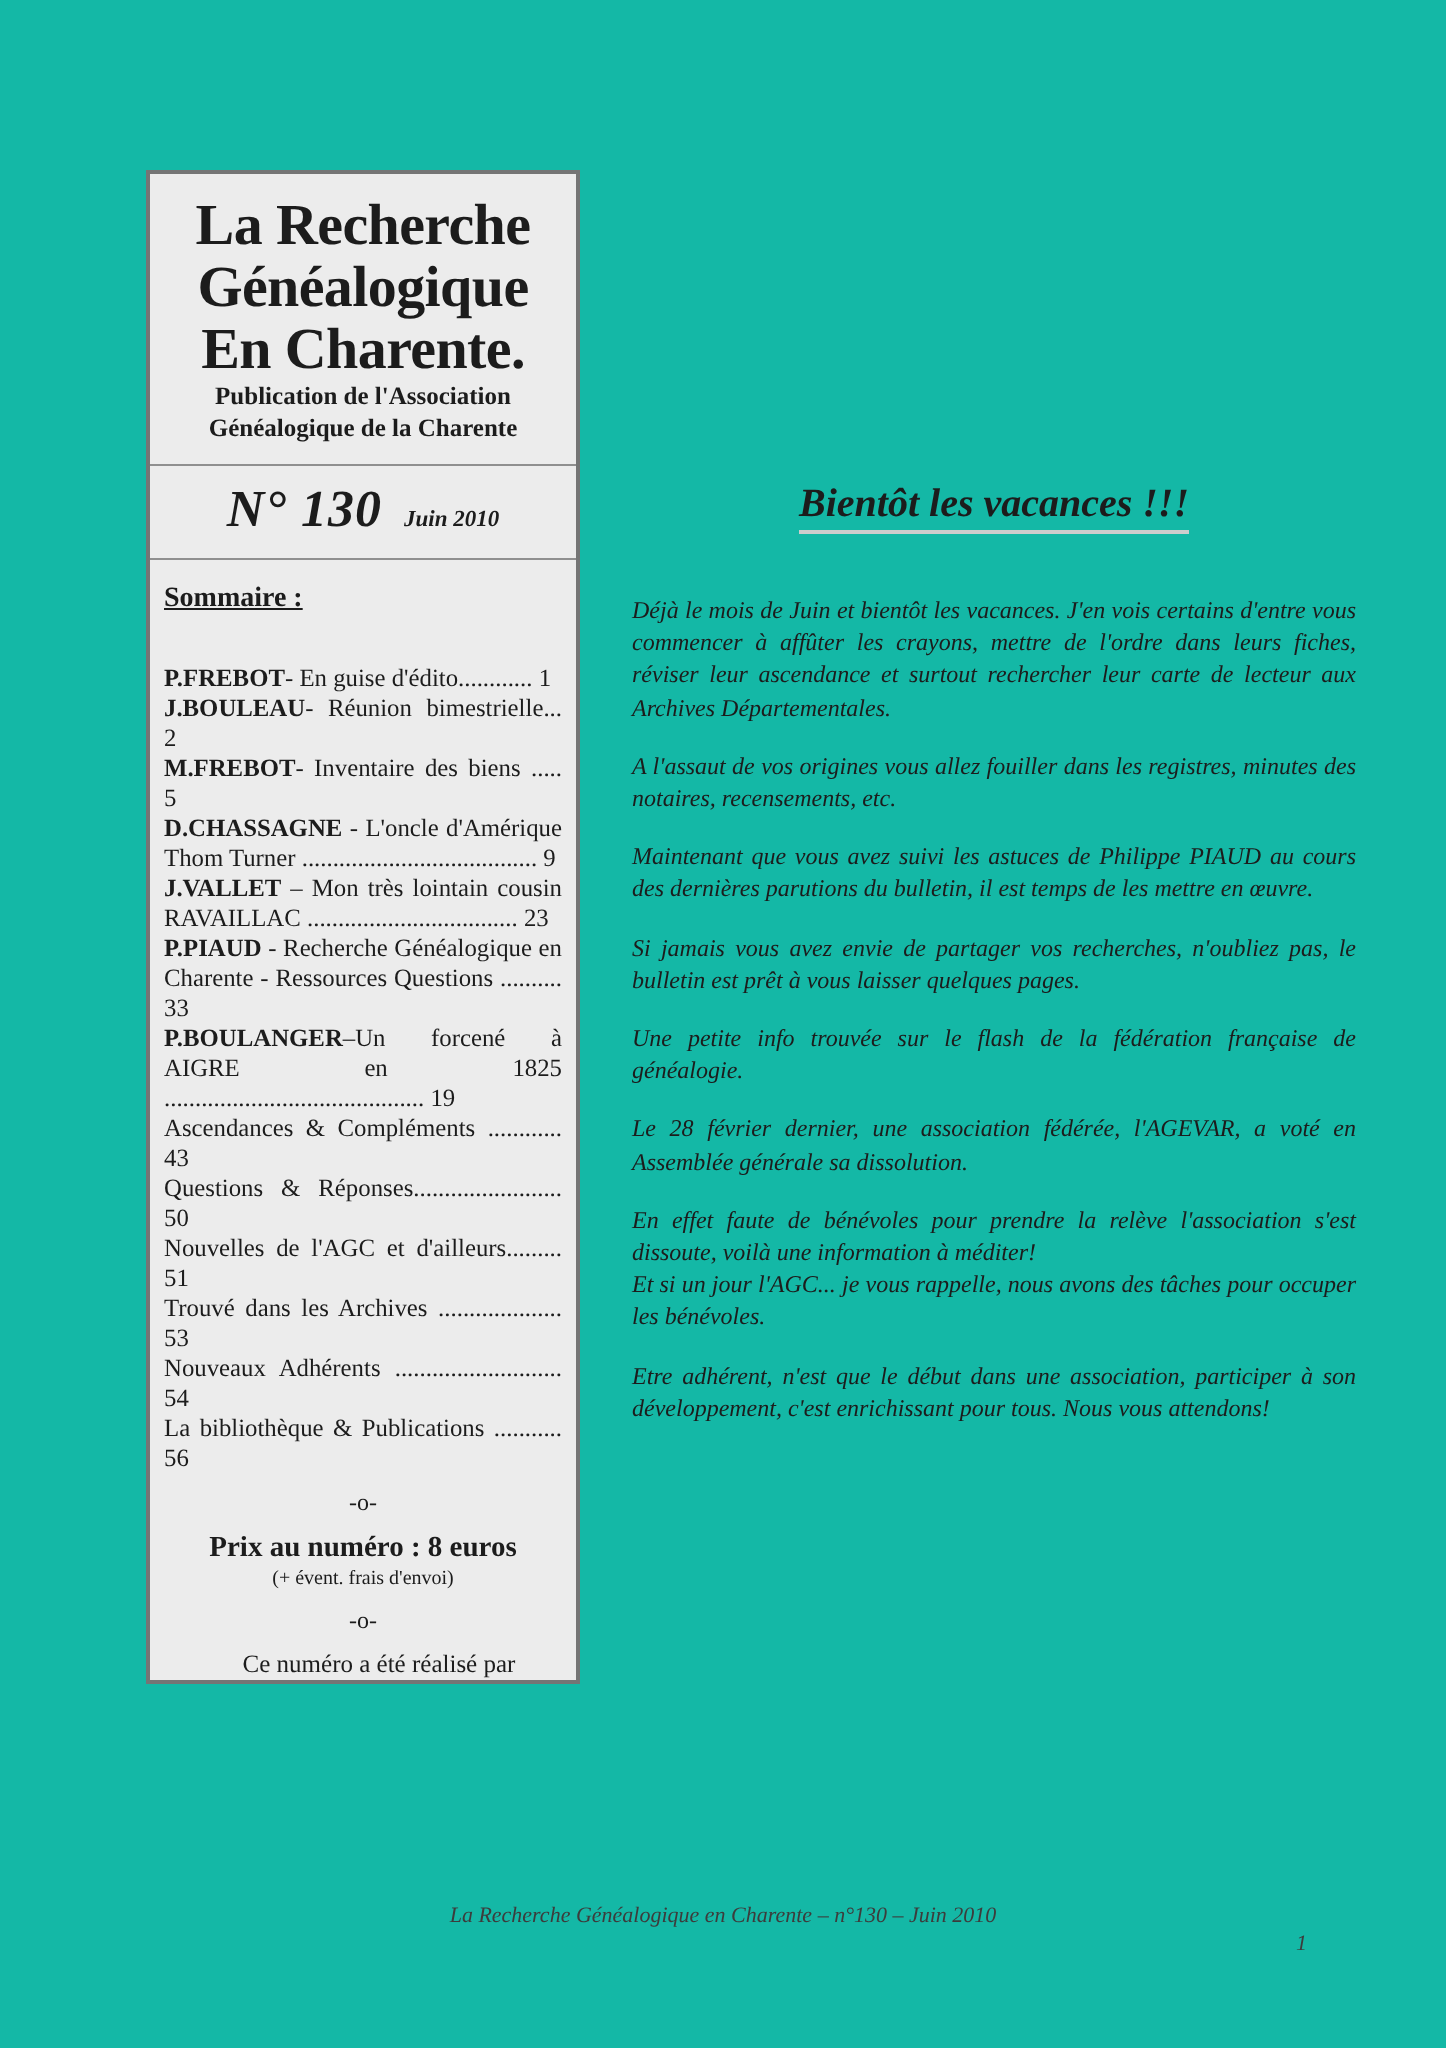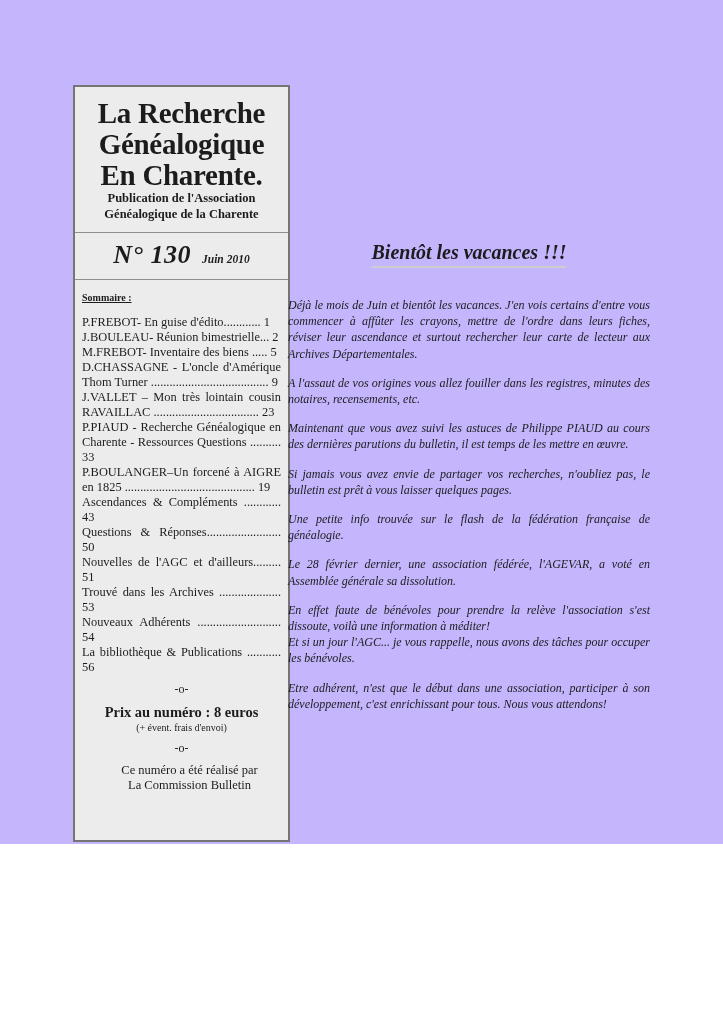--- a/index.html
+++ b/index.html
@@ -1,20 +1,20 @@
 <!DOCTYPE html>
 <html><head>
 <meta charset="utf-8">
 <style>
   * { margin: 0; padding: 0; box-sizing: border-box; }
   html, body { background: #ffffff; }
   .page {
     position: relative;
-    width: 723px; height: 844px;
-    background: #c4b5fd;
+    width: 723px; height: 1024px;
+    background: #14b8a6;
     font-family: "Liberation Serif", serif;
     color: #1c1c1c;
     overflow: hidden;
   }
 
   
   .masthead-box {
     position: absolute;
     left: 73px; top: 85px;
     width: 217px; height: 757px;
@@ -36,39 +36,39 @@
     margin-bottom: 10px;
   }
   .box-rule { border: none; border-top: 1.5px solid #8f8f8f; width: 100%; }
   .issue-line { padding: 7px 0 9px; font-style: italic; }
   .issue-number { font-size: 26px; font-weight: bold; letter-spacing: 0.5px; }
   .issue-date { font-size: 11.5px; font-weight: bold; margin-left: 7px; }
 
   .sommaire { text-align: left; padding: 12px 7px 0; }
   .sommaire-heading {
     font-weight: bold; text-decoration: underline;
-    font-size: 10px; margin-bottom: 12px;
+    font-size: 14px; margin-bottom: 24px;
   }
   .toc-entry {
     font-size: 12.4px; line-height: 15px;
     text-align: justify; overflow-wrap: break-word;
   }
-  .toc-entry .author { font-weight: normal; margin-top: 10px; }
+  .toc-entry .author { font-weight: bold; margin-top: 10px; }
 
   .sep { text-align: center; font-size: 12px; margin: 7px 0; }
 
   .price-label { font-weight: bold; font-size: 14.5px; }
   .price-note { font-size: 10px; line-height: 13px; }
 
   .credits-line { font-size: 12.5px; line-height: 15px; padding-left: 16px; }
 
   
   .article {
     position: absolute;
-    left: 288px; top: 241px;
+    left: 316px; top: 241px;
     width: 362px;
   }
   .article-title {
     text-align: center;
     font-size: 20px; font-weight: bold; font-style: italic;
     margin-bottom: 33px;
     text-decoration: underline;
     text-decoration-color: #cdcdcd;
     text-decoration-thickness: 2px;
     text-underline-offset: 7px;

